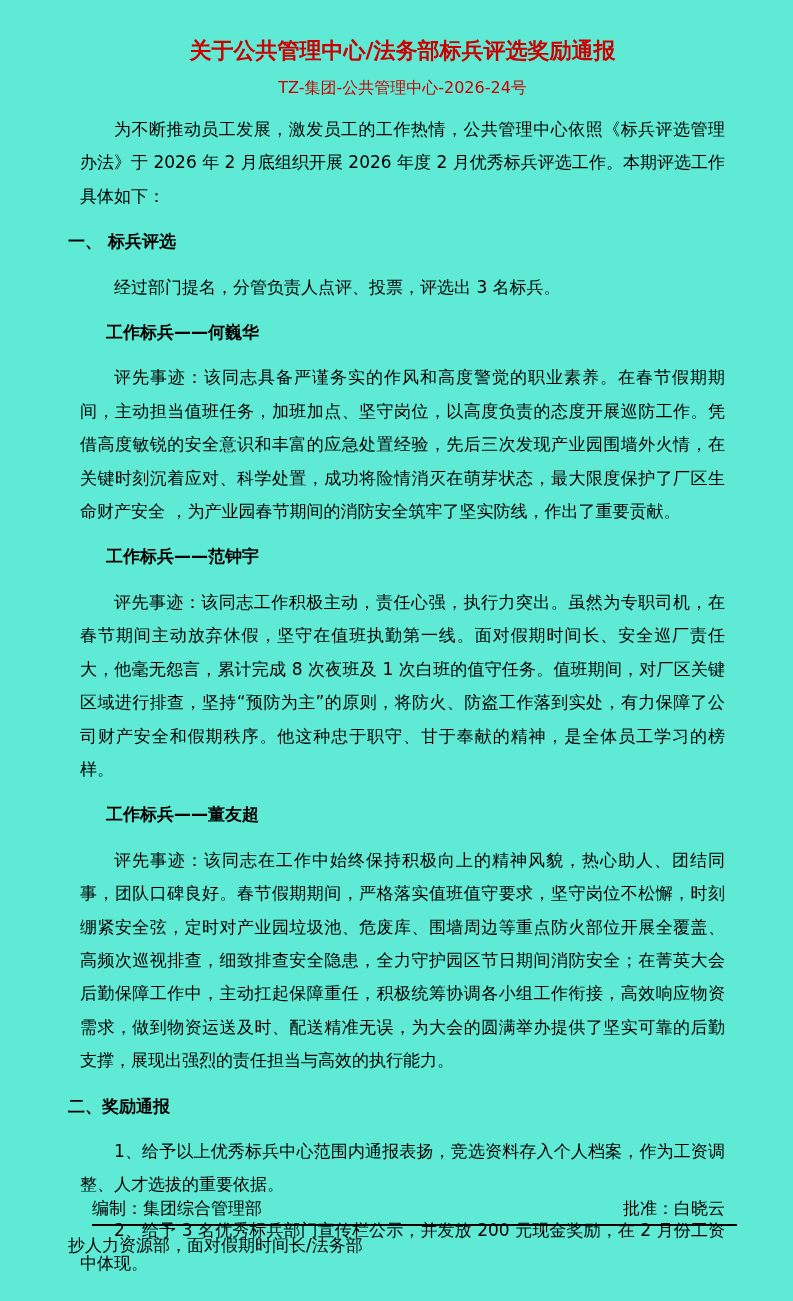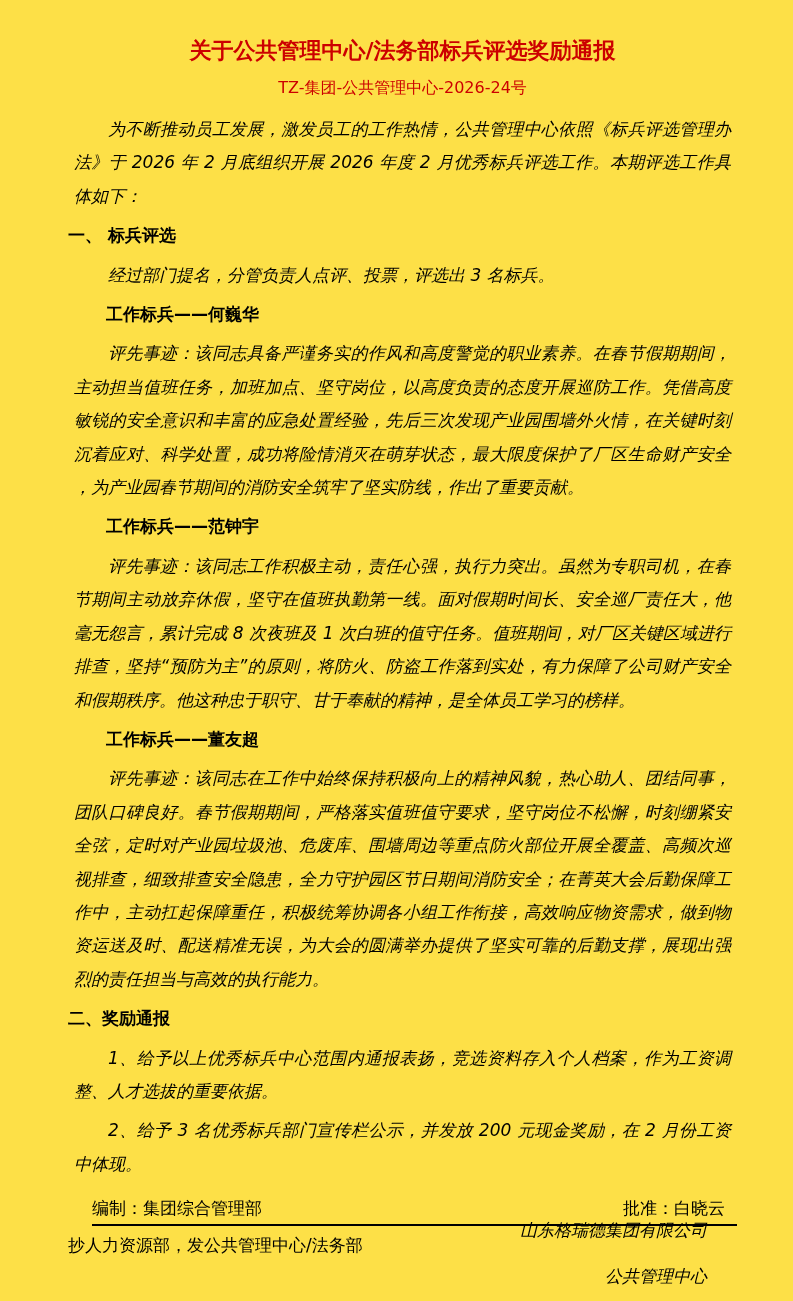--- a/index.html
+++ b/index.html
@@ -4,21 +4,21 @@
 <style>
   html, body {
     margin: 0;
     padding: 0;
     background: #ffffff;
   }
   .page {
     position: relative;
     width: 793px;
     height: 1301px;
-    background: #fde047;
+    background: #5eead4;
     box-sizing: border-box;
     padding: 36px 56px 0 68px;
     font-family: "DejaVu Sans", "Liberation Sans", sans-serif;
     color: #000000;
     font-size: 17px;
     line-height: 33.4px;
     overflow: hidden;
   }
   .doc-title {
     margin: 0 0 10px 0;
@@ -30,23 +30,22 @@
   }
   .doc-number {
     margin: 0 0 13px 0;
     text-align: center;
     font-size: 16px;
     line-height: 24px;
     font-weight: normal;
     color: #cc0000;
   }
   .para {
-    margin: 6px;
+    margin: 12px;
     text-align: justify;
-    font-style: italic;
   }
   .indent { text-indent: 2em; }
   .heading-l1 {
     margin: 0;
     font-weight: bold;
     text-align: left;
   }
   .winner-heading {
     margin: 4px;
     font-weight: bold;
@@ -111,16 +110,16 @@
   <div class="signature-block">
     <p>山东格瑞德集团有限公司</p>
     <p>公共管理中心</p>
   </div>
 
   <div class="doc-footer">
     <div class="footer-row">
       <span>编制：集团综合管理部</span>
       <span class="footer-approved">批准：白晓云</span>
     </div>
-    <p class="cc-line">抄人力资源部，发公共管理中心/法务部</p>
+    <p class="cc-line">抄人力资源部，面对假期时间长/法务部</p>
   </div>
 
 </div>
 
 </body></html>

